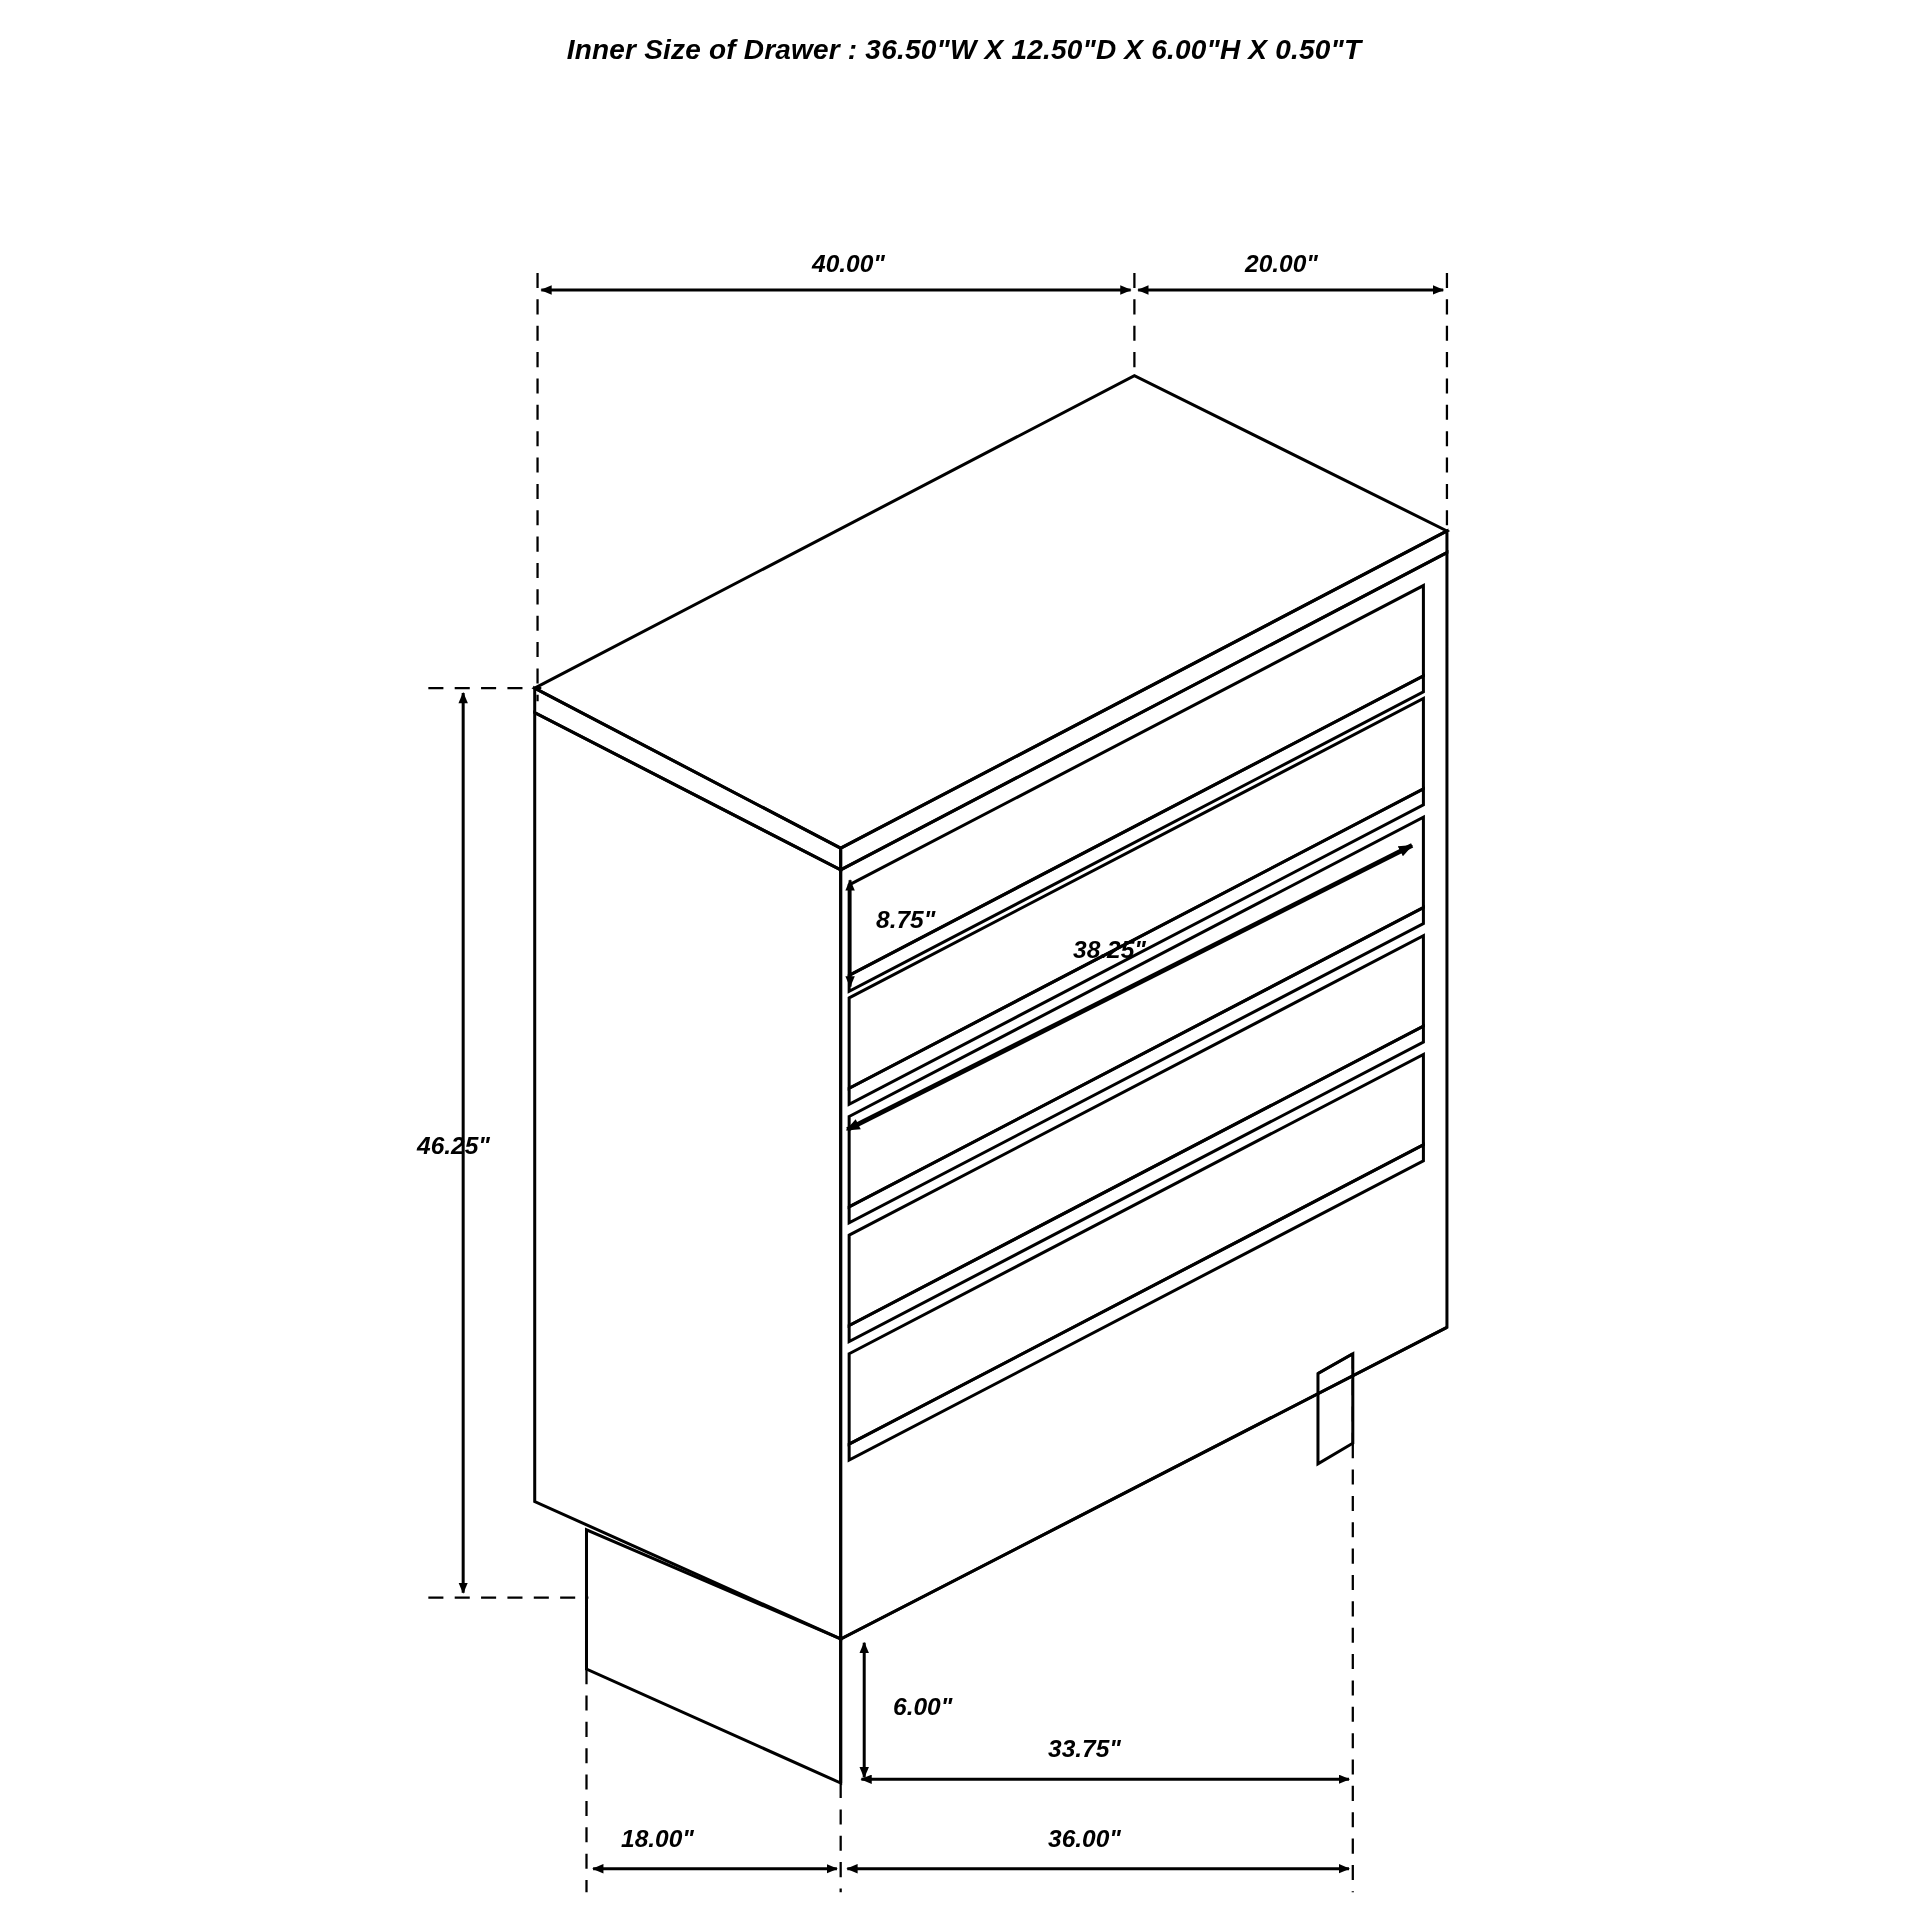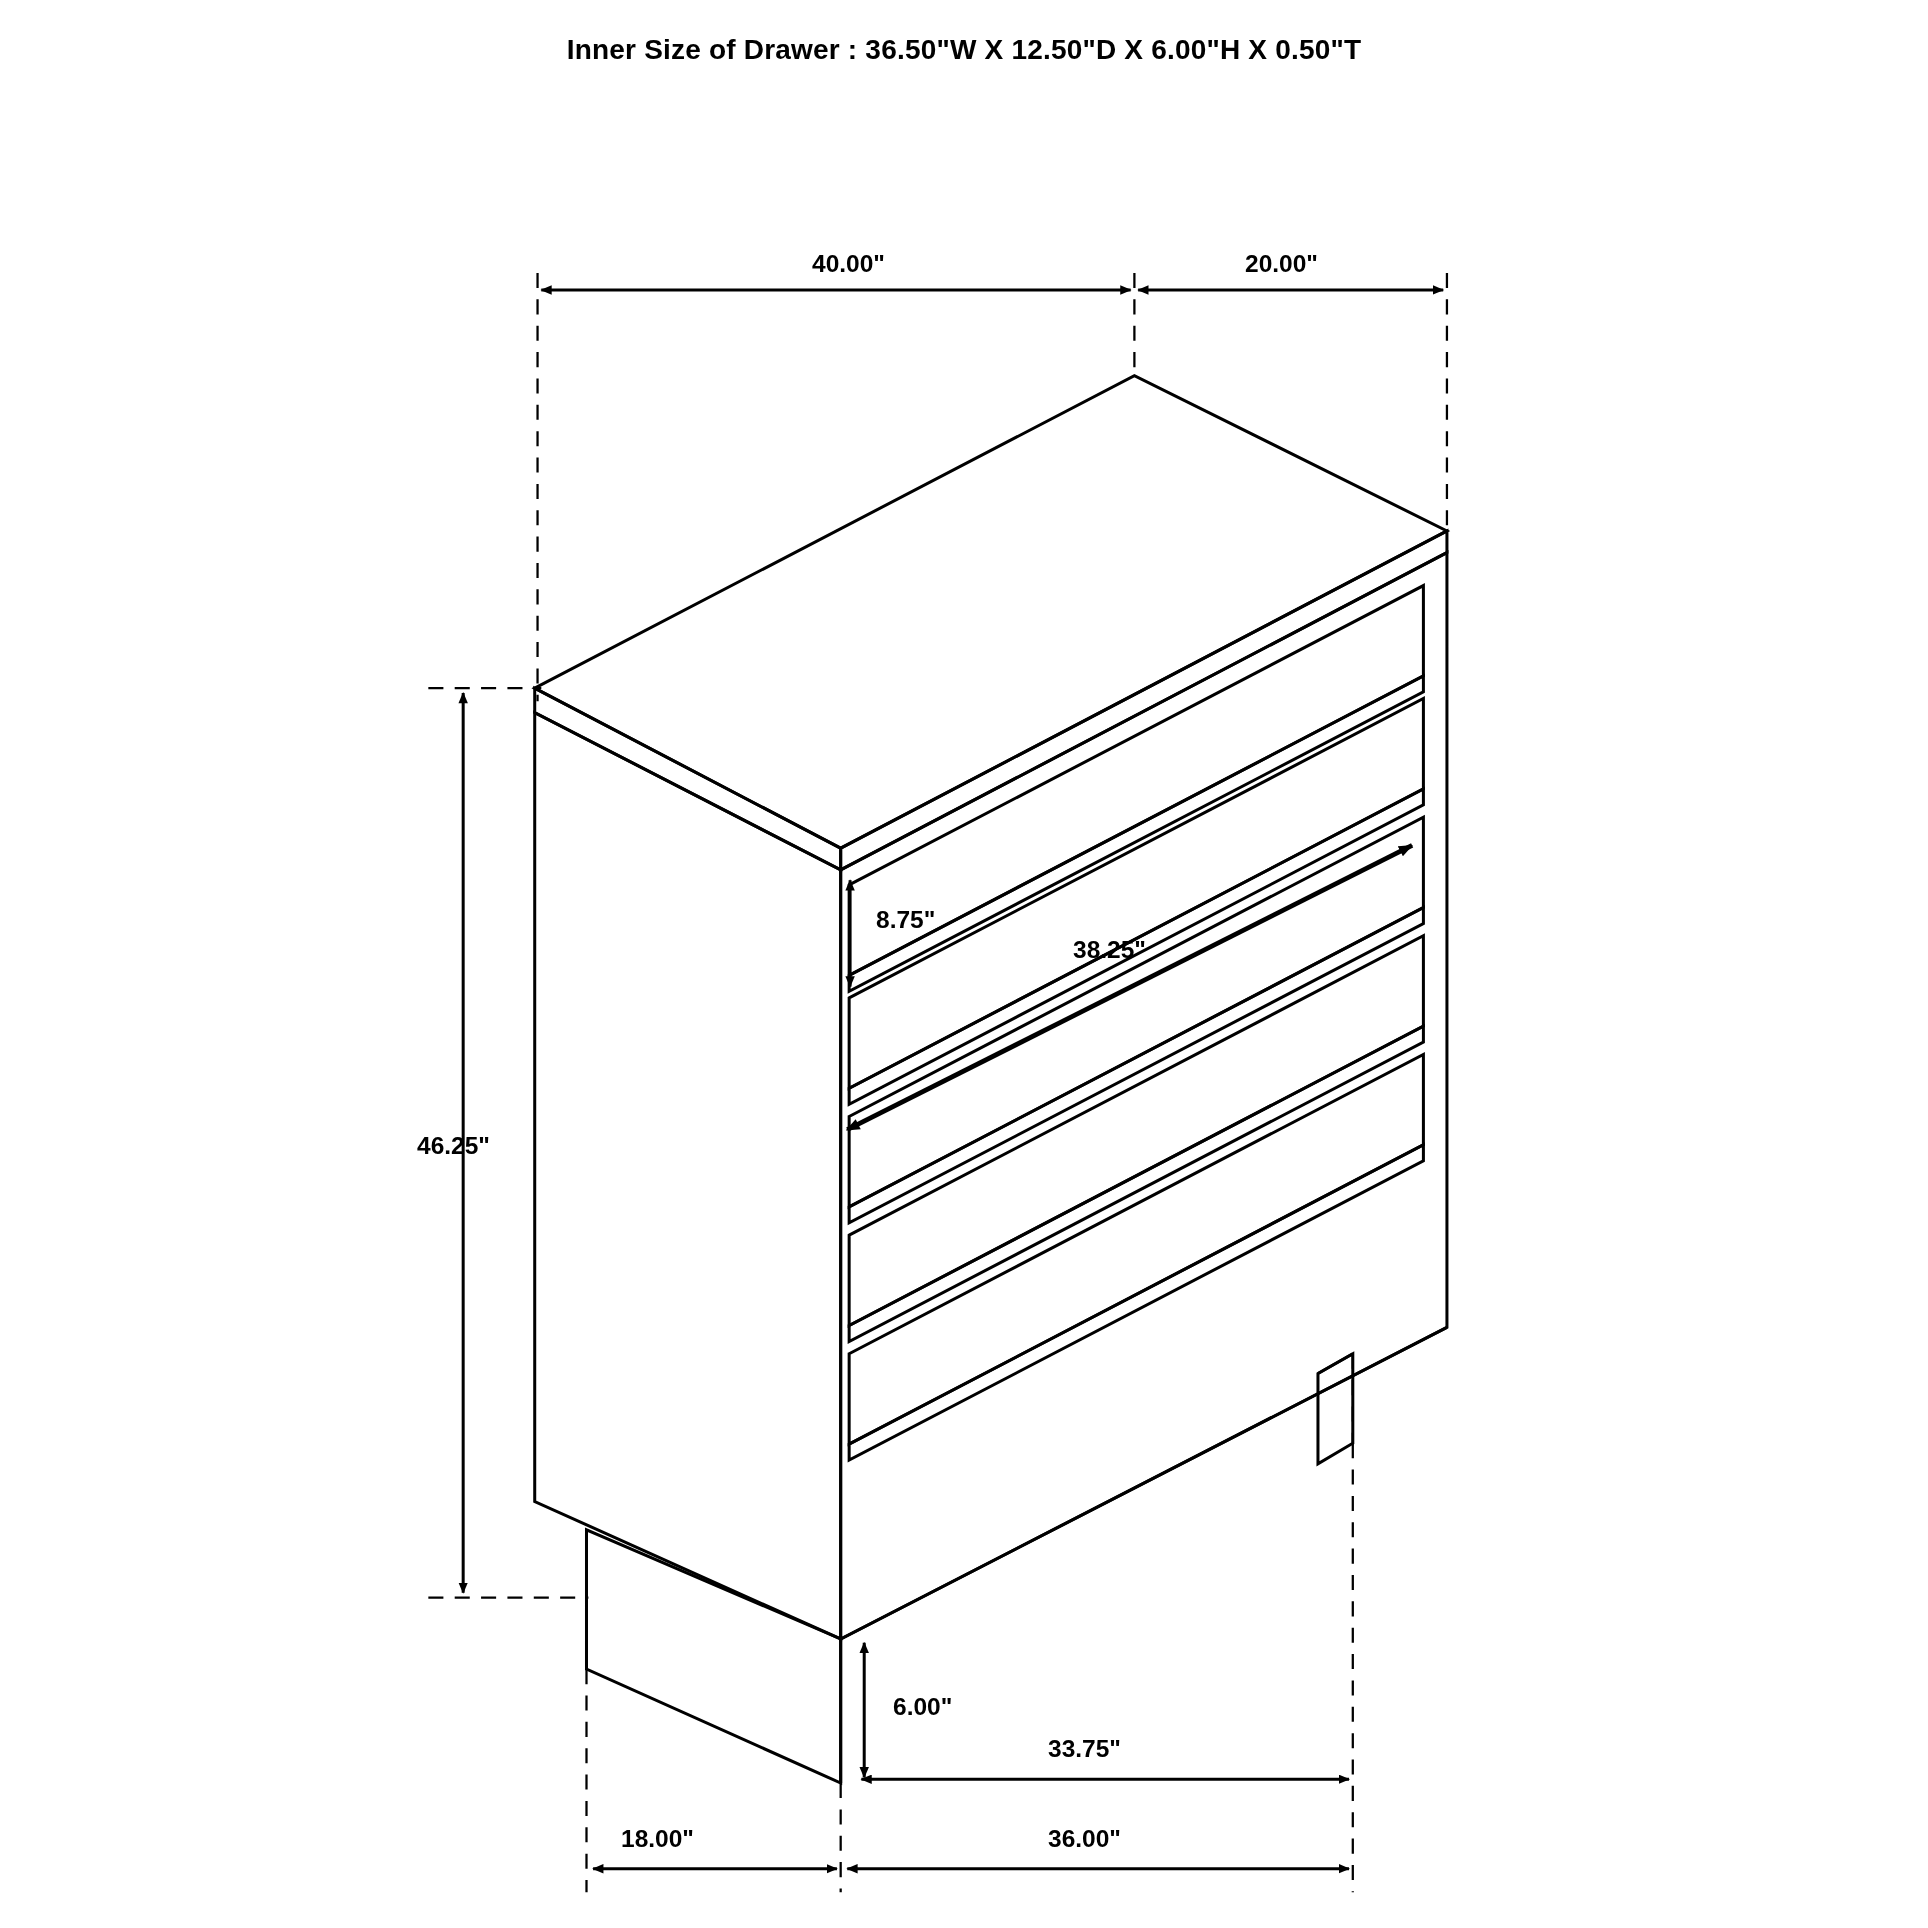--- a/index.html
+++ b/index.html
@@ -11,20 +11,21 @@
     width: 1928px;
     height: 1928px;
     font-family: "Liberation Sans", sans-serif;
     color: #000000;
     overflow: hidden;
   }
   #stage {
     position: relative;
     width: 1527px;
     height: 1928px;
+    font-style: italic;
   }
   #title {
     position: absolute;
     top: 34px;
     left: 0;
     width: 1928px;
     text-align: center;
     font-size: 28px;
     font-weight: bold;
     letter-spacing: 0.2px;

